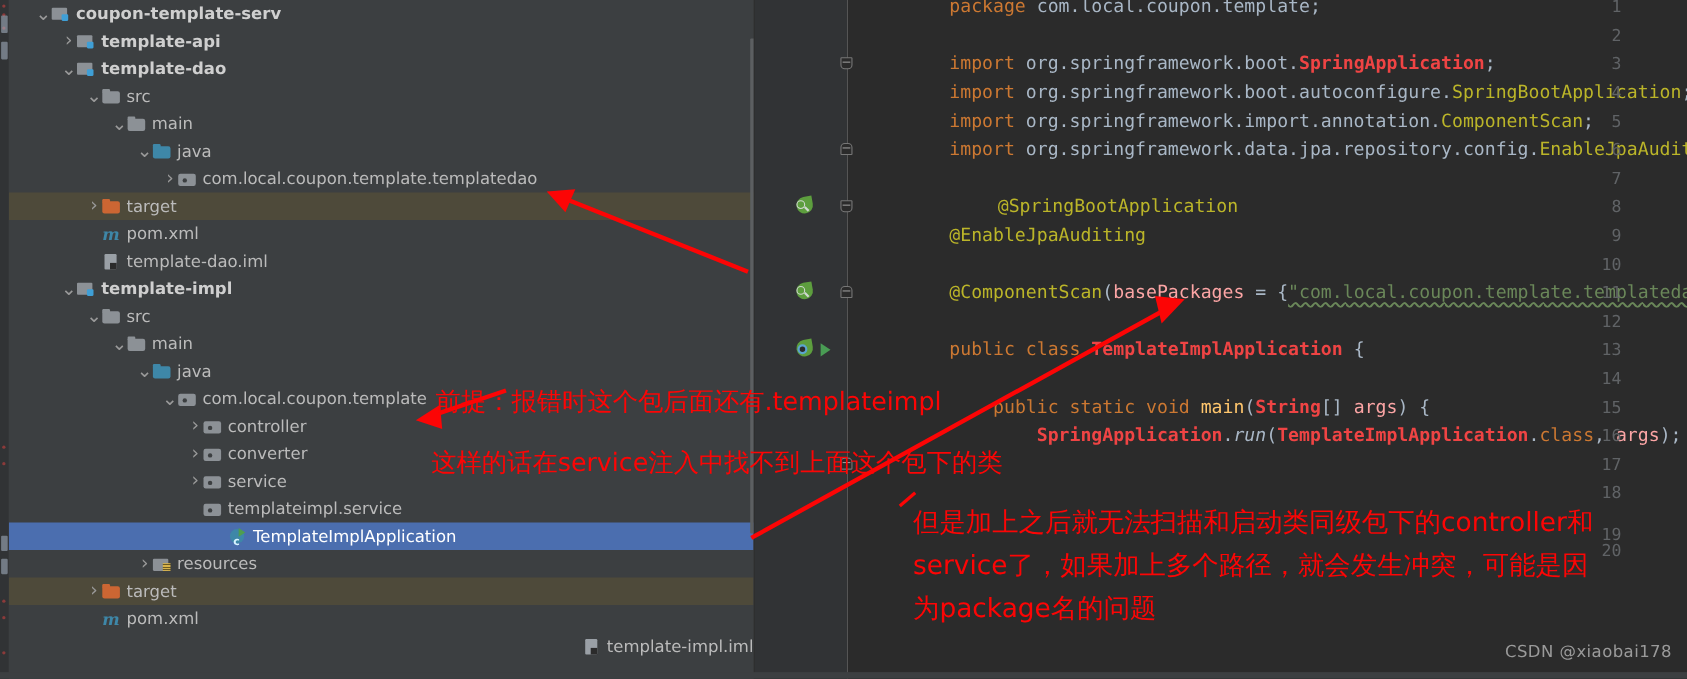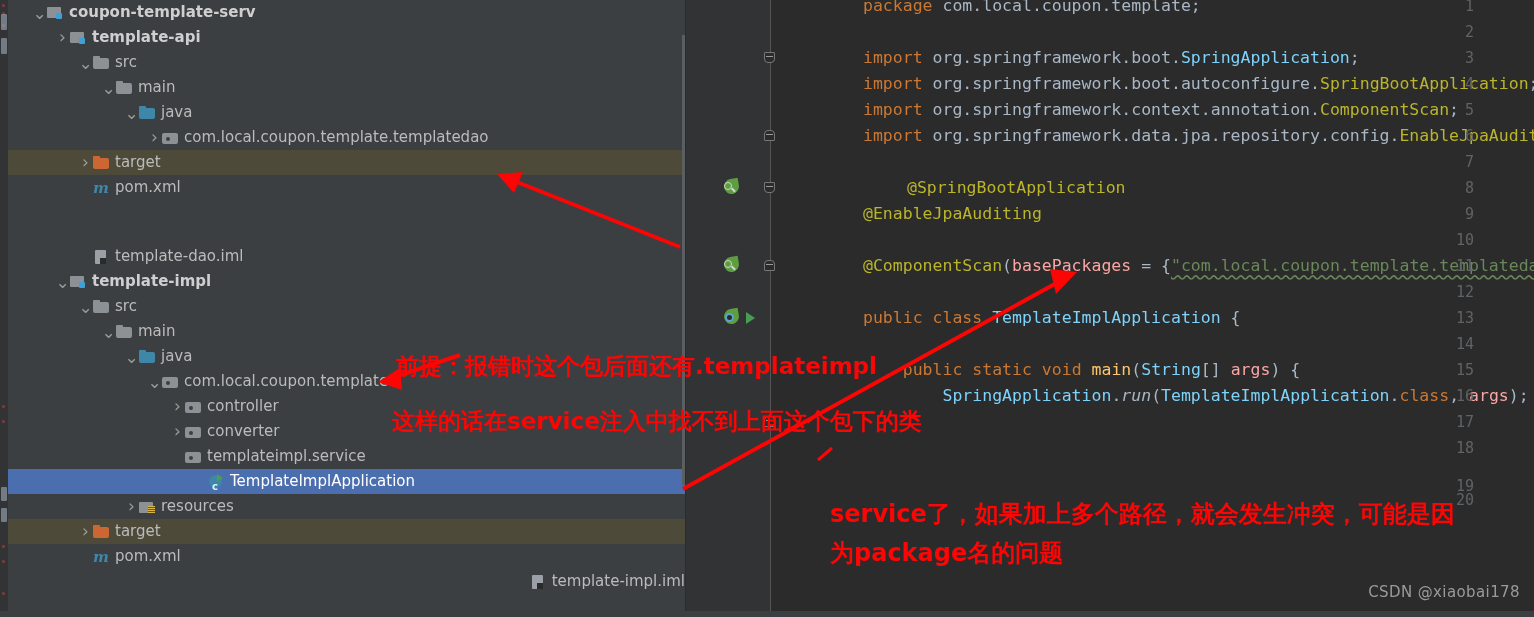--- a/index.html
+++ b/index.html
@@ -111,29 +111,29 @@
   .fold{ position:absolute; left:78px; width:11px; height:11px; }
   .fold .bx{ position:absolute; inset:0; border:1px solid #777; background:#2b2b2b; }
   .fold.start .bx{ border-radius:1px 1px 4px 4px; }
   .fold.end .bx{ border-radius:4px 4px 1px 1px; }
   .fold .mn{ position:absolute; left:2px; top:4px; width:7px; height:1px; background:#999; }
 
   .cline{ position:absolute; left:92px; height:26px; line-height:26px; white-space:pre;
       font-family:"DejaVu Sans Mono","Liberation Mono",monospace; font-size:16.5px; }
   .k{ color:#cc7832; }
   .p{ color:#a9b7c6; }  .ann{ color:#bbb529; }
-  .str{ color:#6a8759; }  .cls{ color:#7dd3fc; }
+  .str{ color:#6a8759; }  .cls{ color:#ef4444;font-weight:bold; }
   .id{ color:#fca5a5; }  .fn{ color:#ffc66d; }  .it{ color:#a9b7c6; font-style:italic; }
   .under{ text-decoration:underline; text-decoration-style:wavy;
           text-decoration-color:#6a8759; text-underline-offset:3px; }
 
   
   #overlay{ position:absolute; inset:0; pointer-events:none; }
   .rtext{ position:absolute; color:#fc0505; font-size:23px; line-height:30px; white-space:nowrap;
-          font-family:"DejaVu Sans","Liberation Sans",sans-serif;font-weight:bold; }
+          font-family:"DejaVu Sans","Liberation Sans",sans-serif; }
   .rtext.big{ font-size:24px; line-height:40px; }
 
   .watermark{ position:absolute; right:14px; bottom:16px; color:#9a9a9a; font-size:15px;
       font-family:"DejaVu Sans","Liberation Sans",sans-serif; letter-spacing:.4px; }
 
   .botbar{ position:absolute; left:0; bottom:0; width:1534px; height:6px; background:#3c3f41; }
 </style>
 </head>
 <body>
 
@@ -151,34 +151,36 @@
     <div class="tab" style="top:508px;height:14px"></div>
     <div class="dot" style="top:545px"></div>
     <div class="dot" style="top:560px"></div>
     <div class="dot" style="top:592px"></div>
   </div>
 
   <div id="tree">
     <div id="tree-rows">
         <div class="row bold" style="padding-left: 24px;"><span class="arrow" style="font-size: 17px; line-height: 16px;">⌄</span><span class="ic module"></span><span class="lbl">coupon-template-serv</span></div>
         <div class="row bold" style="padding-left: 47px;"><span class="arrow" style="font-size: 17px;">›</span><span class="ic module"></span><span class="lbl">template-api</span></div>
+        <div class="row bold" style="padding-left: 47px;"><span class="arrow" style="font-size: 17px; line-height: 16px;">⌄</span><span class="ic module"></span><span class="lbl">template-dao</span></div>
         <div class="row" style="padding-left: 70px;"><span class="arrow" style="font-size: 17px; line-height: 16px;">⌄</span><span class="ic folder"></span><span class="lbl">src</span></div>
         <div class="row" style="padding-left: 93px;"><span class="arrow" style="font-size: 17px; line-height: 16px;">⌄</span><span class="ic folder"></span><span class="lbl">main</span></div>
         <div class="row" style="padding-left: 116px;"><span class="arrow" style="font-size: 17px; line-height: 16px;">⌄</span><span class="ic folder-blue"></span><span class="lbl">java</span></div>
         <div class="row" style="padding-left: 139px;"><span class="arrow" style="font-size: 17px;">›</span><span class="ic package"></span><span class="lbl">com.local.coupon.template.templatedao</span></div>
         <div class="row target" style="padding-left: 70px;"><span class="arrow" style="font-size: 17px;">›</span><span class="ic folder-orange"></span><span class="lbl">target</span></div>
         <div class="row" style="padding-left: 70px;"><span class="arrow none"></span><span class="ic maven">m</span><span class="lbl">pom.xml</span></div>
-        <div class="row" style="padding-left: 70px; margin-top: 44px;"><span class="arrow none"></span><span class="ic iml"></span><span class="lbl">template-dao.iml</span></div>
+        <div class="row" style="padding-left: 70px;"><span class="arrow none"></span><span class="ic iml"></span><span class="lbl">template-dao.iml</span></div>
         <div class="row bold" style="padding-left: 47px;"><span class="arrow" style="font-size: 17px; line-height: 16px;">⌄</span><span class="ic module"></span><span class="lbl">template-impl</span></div>
         <div class="row" style="padding-left: 70px;"><span class="arrow" style="font-size: 17px; line-height: 16px;">⌄</span><span class="ic folder"></span><span class="lbl">src</span></div>
         <div class="row" style="padding-left: 93px;"><span class="arrow" style="font-size: 17px; line-height: 16px;">⌄</span><span class="ic folder"></span><span class="lbl">main</span></div>
         <div class="row" style="padding-left: 116px;"><span class="arrow" style="font-size: 17px; line-height: 16px;">⌄</span><span class="ic folder-blue"></span><span class="lbl">java</span></div>
         <div class="row" style="padding-left: 139px;"><span class="arrow" style="font-size: 17px; line-height: 16px;">⌄</span><span class="ic package"></span><span class="lbl">com.local.coupon.template</span></div>
         <div class="row" style="padding-left: 162px;"><span class="arrow" style="font-size: 17px;">›</span><span class="ic package"></span><span class="lbl">controller</span></div>
         <div class="row" style="padding-left: 162px;"><span class="arrow" style="font-size: 17px;">›</span><span class="ic package"></span><span class="lbl">converter</span></div>
+        <div class="row" style="padding-left: 162px;"><span class="arrow" style="font-size: 17px;">›</span><span class="ic package"></span><span class="lbl">service</span></div>
         <div class="row" style="padding-left: 162px;"><span class="arrow none"></span><span class="ic package"></span><span class="lbl">templateimpl.service</span></div>
         <div class="row sel" style="padding-left: 185px;"><span class="arrow none"></span><span class="ic javaclass"><span class="run"></span></span><span class="lbl">TemplateImplApplication</span></div>
         <div class="row" style="padding-left: 116px;"><span class="arrow" style="font-size: 17px;">›</span><span class="ic resources"></span><span class="lbl">resources</span></div>
         <div class="row target" style="padding-left: 70px;"><span class="arrow" style="font-size: 17px;">›</span><span class="ic folder-orange"></span><span class="lbl">target</span></div>
         <div class="row" style="padding-left: 70px;"><span class="arrow none"></span><span class="ic maven">m</span><span class="lbl">pom.xml</span></div>
         <div class="row" style="padding-left: 70px; text-align: right;"><span class="arrow none"></span><span class="ic iml"></span><span class="lbl">template-impl.iml</span></div>
       </div>
     <div id="tree-scrollbar">
       <div class="thumb"></div>
     </div>
@@ -188,21 +190,21 @@
 
   <div id="editor">
     <div class="gutter"></div>
     <div class="fold-rail"></div>
     <div class="codearea">
       <div id="code-lines">
           <div class="cline" style="top: -7px;"><span class="k">package</span> <span class="p">com.local.coupon.template;</span></div>
           <div class="cline" style="top: 19px;"></div>
           <div class="cline" style="top: 45px;"><span class="k">import</span> <span class="p">org.springframework.boot.</span><span class="cls">SpringApplication</span><span class="p">;</span></div>
           <div class="cline" style="top: 71px;"><span class="k">import</span> <span class="p">org.springframework.boot.autoconfigure.</span><span class="ann">SpringBootApplication</span><span class="p">;</span></div>
-          <div class="cline" style="top: 97px;"><span class="k">import</span> <span class="p">org.springframework.context.annotation.</span><span class="ann">ComponentScan</span><span class="p">;</span></div>
+          <div class="cline" style="top: 97px;"><span class="k">import</span> <span class="p">org.springframework.import.annotation.</span><span class="ann">ComponentScan</span><span class="p">;</span></div>
           <div class="cline" style="top: 123px;"><span class="k">import</span> <span class="p">org.springframework.data.jpa.repository.config.</span><span class="ann">EnableJpaAuditing</span></div>
           <div class="cline" style="top: 149px;"></div>
           <div class="cline" style="top: 175px; margin-left: 44px;"><span class="ann">@SpringBootApplication</span></div>
           <div class="cline" style="top: 201px;"><span class="ann">@EnableJpaAuditing</span></div>
           <div class="cline" style="top: 227px;"></div>
           <div class="cline" style="top: 253px;"><span class="ann">@ComponentScan</span><span class="p">(</span><span class="id">basePackages</span> <span class="p">= {</span><span class="str under">"com.local.coupon.template.templatedao"</span></div>
           <div class="cline" style="top: 279px;"></div>
           <div class="cline" style="top: 305px;"><span class="k">public</span> <span class="k">class</span> <span class="cls">TemplateImplApplication</span> <span class="p">{</span></div>
           <div class="cline" style="top: 331px;"></div>
           <div class="cline" style="top: 357px;">    <span class="k">public</span> <span class="k">static</span> <span class="k">void</span> <span class="fn">main</span><span class="p">(</span><span class="cls">String</span><span class="p">[] </span><span class="id">args</span><span class="p">) {</span></div>
@@ -289,19 +291,20 @@
       <polygon points="378,382 400,368 402,390" fill="#fc0505"></polygon>
     </g>
 
     <g>
       <line x1="818" y1="460" x2="832" y2="448" stroke="#fc0505" stroke-width="3"></line>
     </g>
   </svg>
 
   <div class="rtext" style="left:396px; top:351px;">前提：报错时这个包后面还有.templateimpl</div>
   <div class="rtext" style="left:392px; top:406px;">这样的话在service注入中找不到上面这个包下的类</div>
+  <div class="rtext big" style="left:830px; top:455px;">但是加上之后就无法扫描和启动类同级包下的controller和</div>
   <div class="rtext big" style="left:830px; top:494px;">service了，如果加上多个路径，就会发生冲突，可能是因</div>
   <div class="rtext big" style="left:830px; top:533px;">为package名的问题</div>
 
   <div class="watermark">CSDN @xiaobai178</div>
 </div>
 
 <div class="botbar"></div>
 
 </body></html>

